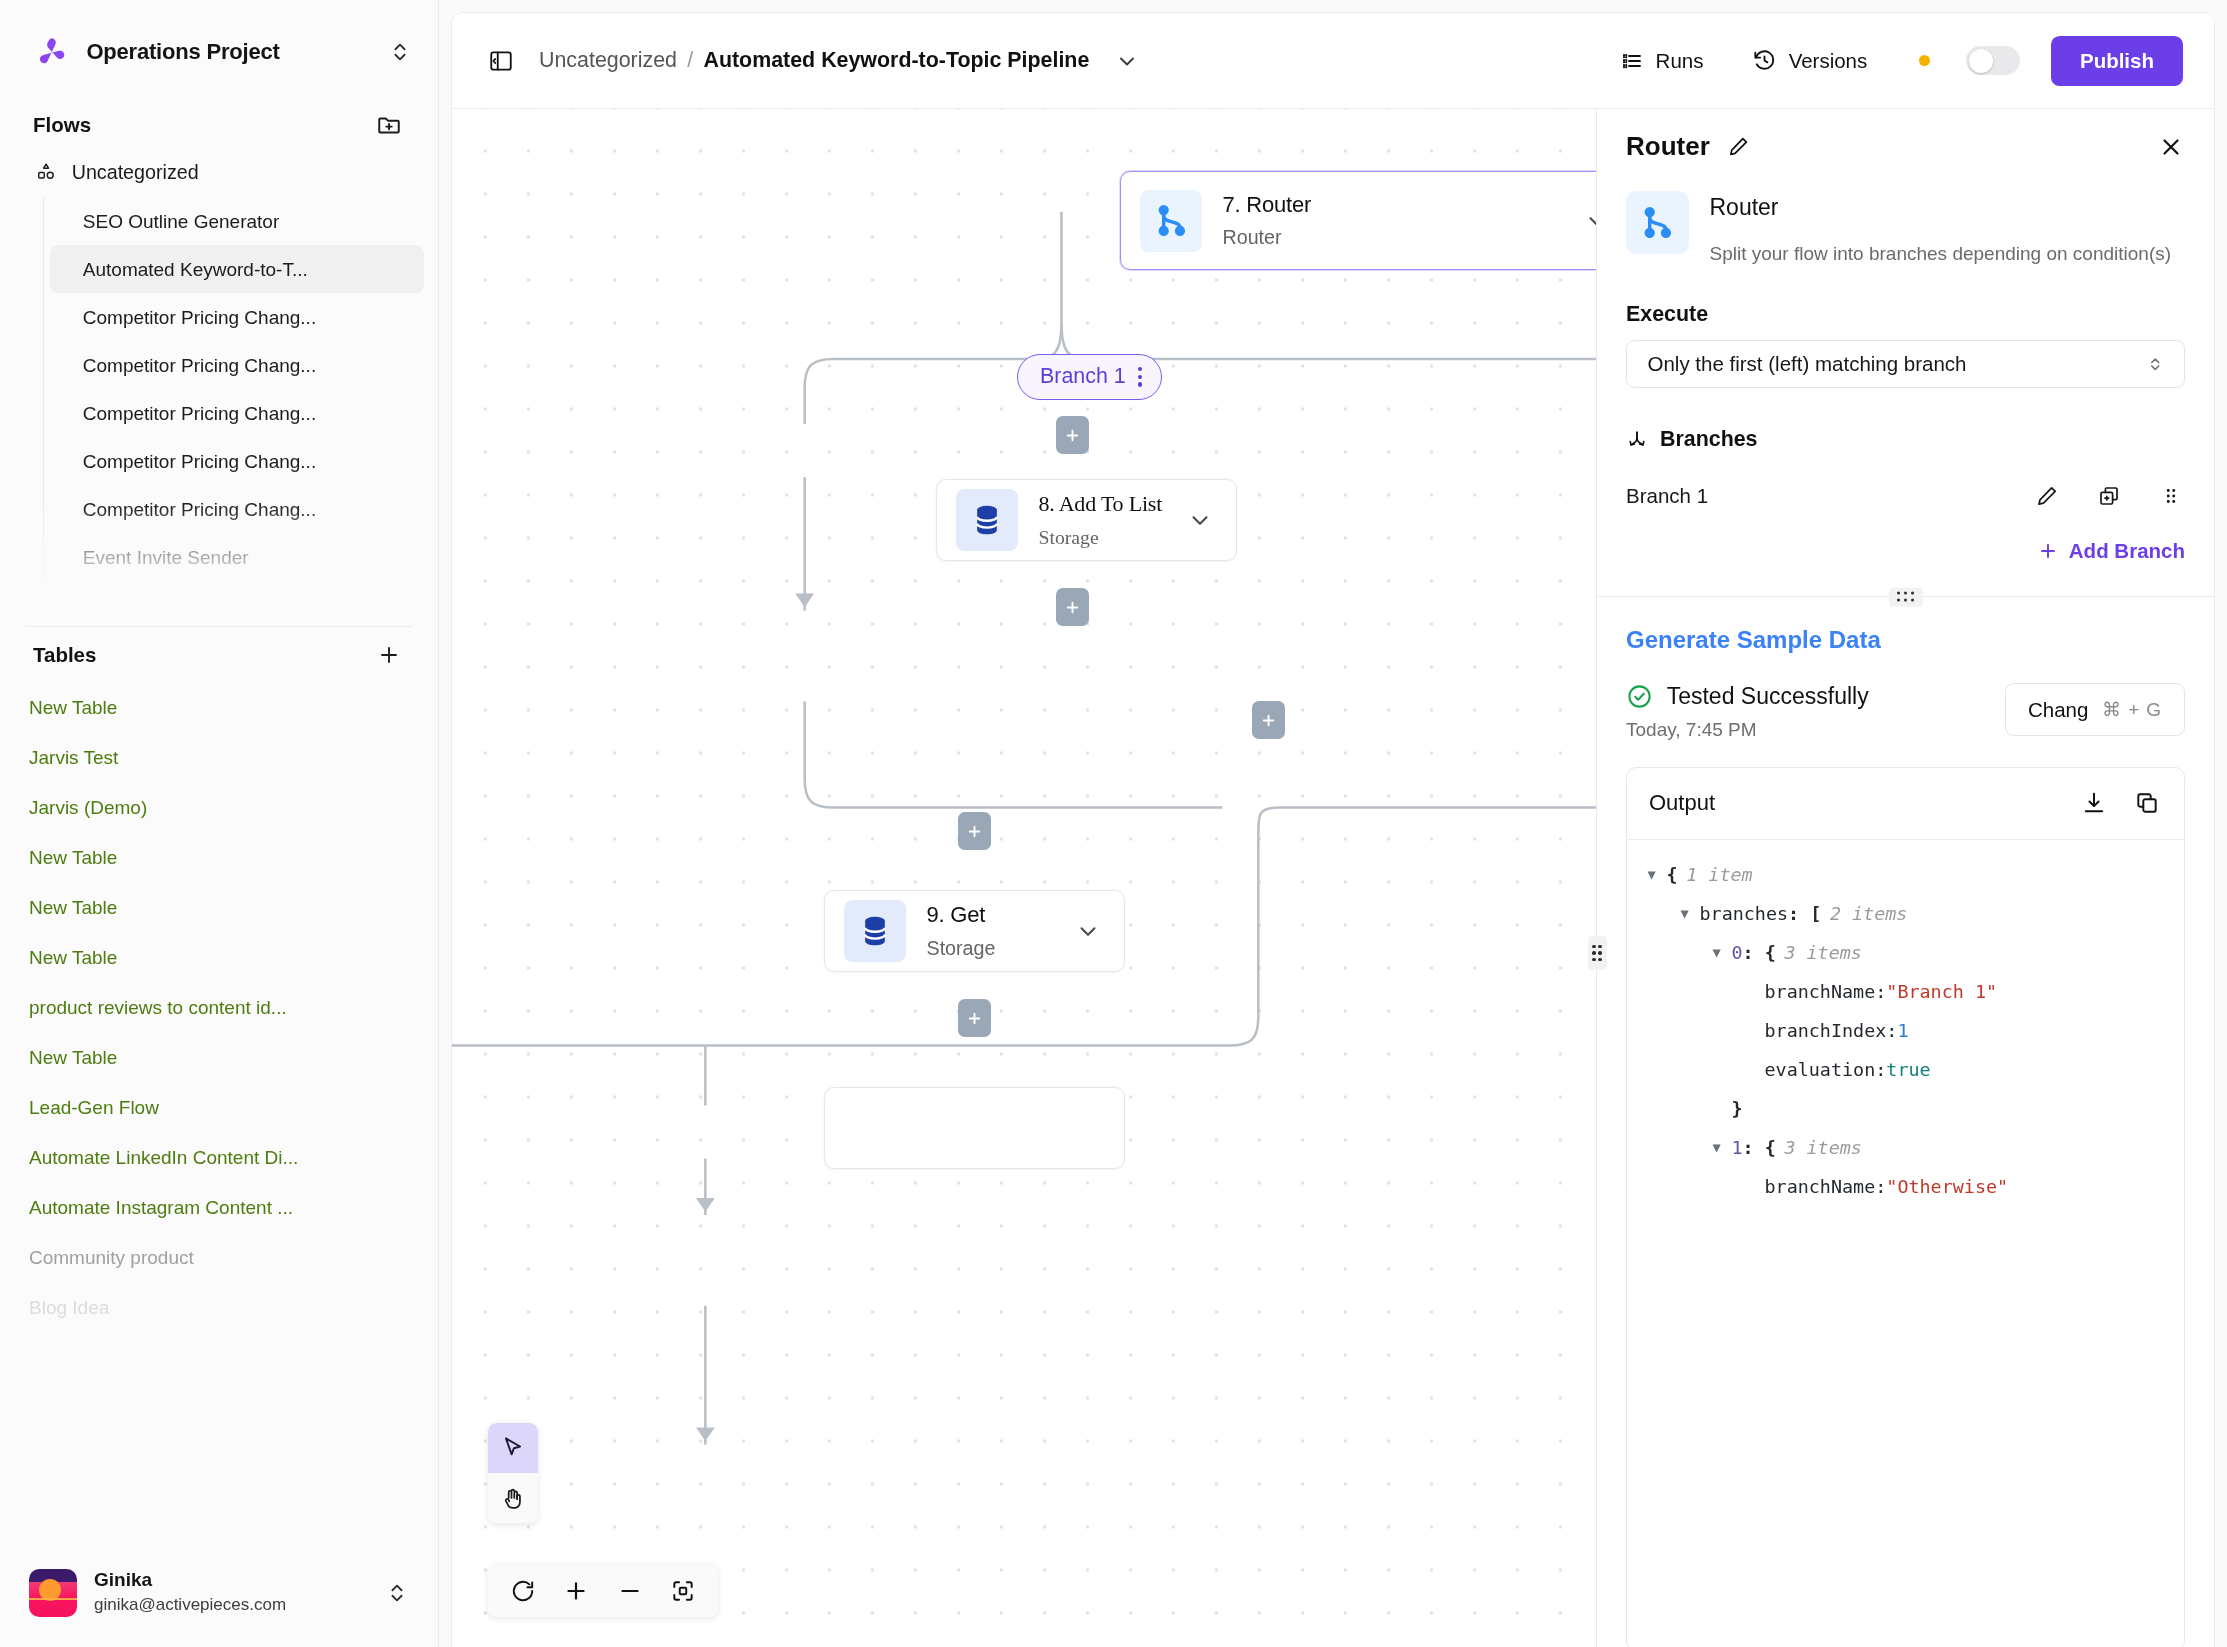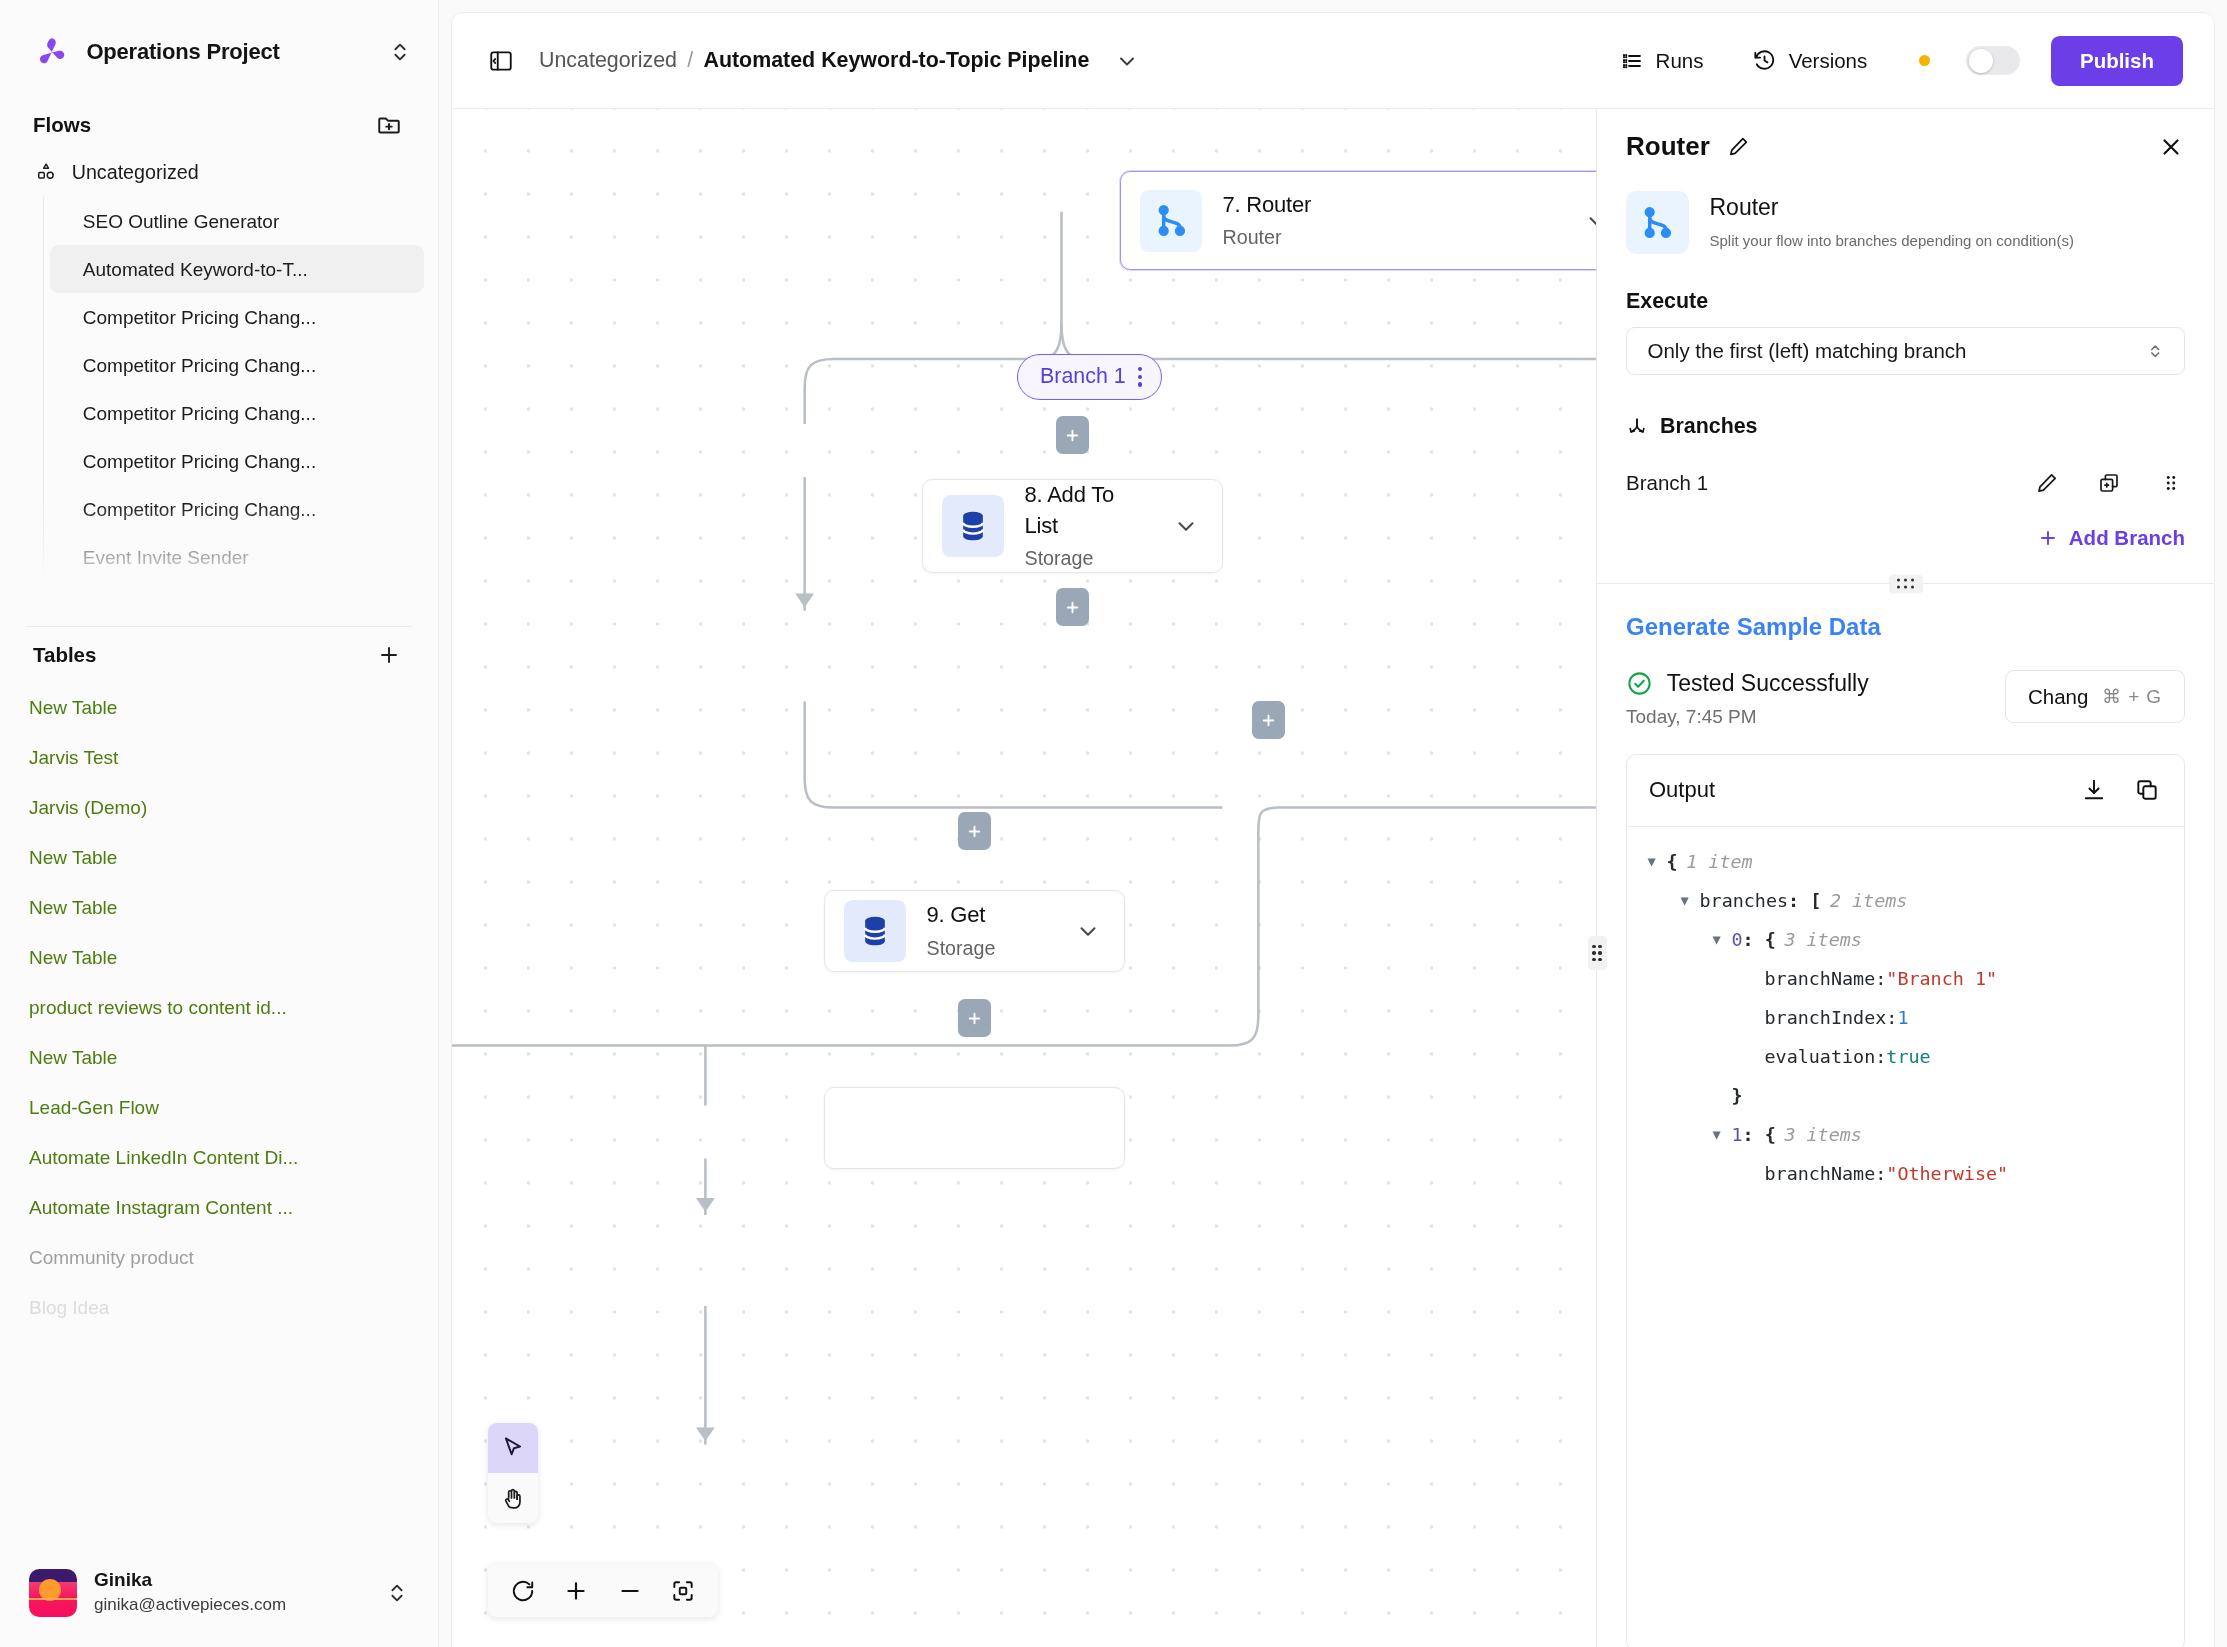--- a/index.html
+++ b/index.html
@@ -184,21 +184,21 @@
 
   .rp-top { padding: 22px 29px 0 29px; flex: 0 0 auto;}
   .rp-head { display:flex; align-items:center; gap:15.4px; }
   .rp-title { font-size:26px; font-weight:700; color:#101010; }
   .rp-edit { width:26px;height:26px;color:#111;display:flex;align-items:center;justify-content:center;}
   .rp-close { margin-left:auto; width:29px;height:29px;color:#111;display:flex;align-items:center;justify-content:center;}
 
   .piece-row { display:flex; gap:20.5px; margin-top: 29px; align-items:flex-start;}
   .piece-ico { width:63px;height:63px;border-radius:10.3px;background:#eaf4fe;display:flex;align-items:center;justify-content:center;flex:0 0 63px;}
   .piece-name { font-size:23px; color:#111; line-height:33px;}
-  .piece-desc { font-size:15px; color:#6b6b6b; line-height:26.5px; margin-top:4px; max-width:462px;}
+  .piece-desc { font-size:19px; color:#6b6b6b; line-height:26.5px; margin-top:17px; max-width:462px;}
 
   .field-label { font-size:21.4px; font-weight:700; color:#121212; margin-top:34px;}
   .select {
     margin-top:13.7px; height:48px; border:0.9px solid #e4e4e7; border-radius:8.6px;
     display:flex; align-items:center; padding: 0 19px 0 20.5px; font-size:20.5px; color:#18181b;
     background:#fff;
   }
   .select .updown { margin-left:auto; color:#71717a; display:flex; align-items:center;}
 
   .branches-head { display:flex; align-items:center; gap:12px; margin-top: 39px; }
@@ -486,21 +486,21 @@
                   <i></i>
                 </span>
             </div>
 
             <div class="plus-btn" style="left:604px; top:307px;">
               <svg width="19" height="19" viewBox="0 0 24 24" fill="none" stroke="#fff" stroke-width="2.4" stroke-linecap="round">
                   <path d="M12 6v12M6 12h12"></path>
                 </svg>
             </div>
 
-            <div class="node" style="left:470px; top:370px; width:301px; height:94px;">
+            <div class="node" style="left:484px; top:370px; width:301px; height:82px;font-family:Liberation Serif, serif;">
               <span class="node-ico storage">
                 <svg width="38" height="38" viewBox="0 0 24 24" fill="none" stroke="#1d3fa8" stroke-width="1.9">
                   <ellipse cx="12" cy="5.6" rx="6.2" ry="2.6" fill="#1d3fa8" stroke="none"></ellipse>
                   <path d="M5.8 5.6v12.8c0 1.44 2.78 2.6 6.2 2.6s6.2-1.16 6.2-2.6V5.6" fill="#1d3fa8" stroke="none"></path>
                   <path d="M5.8 9.9c0 1.44 2.78 2.6 6.2 2.6s6.2-1.16 6.2-2.6" stroke="#fff" stroke-width="1.5"></path>
                   <path d="M5.8 14.2c0 1.44 2.78 2.6 6.2 2.6s6.2-1.16 6.2-2.6" stroke="#fff" stroke-width="1.5"></path>
                   </svg>
               </span>
               <span class="node-txt">
                 <span class="node-title" style="display:block">8. Add To List</span>

